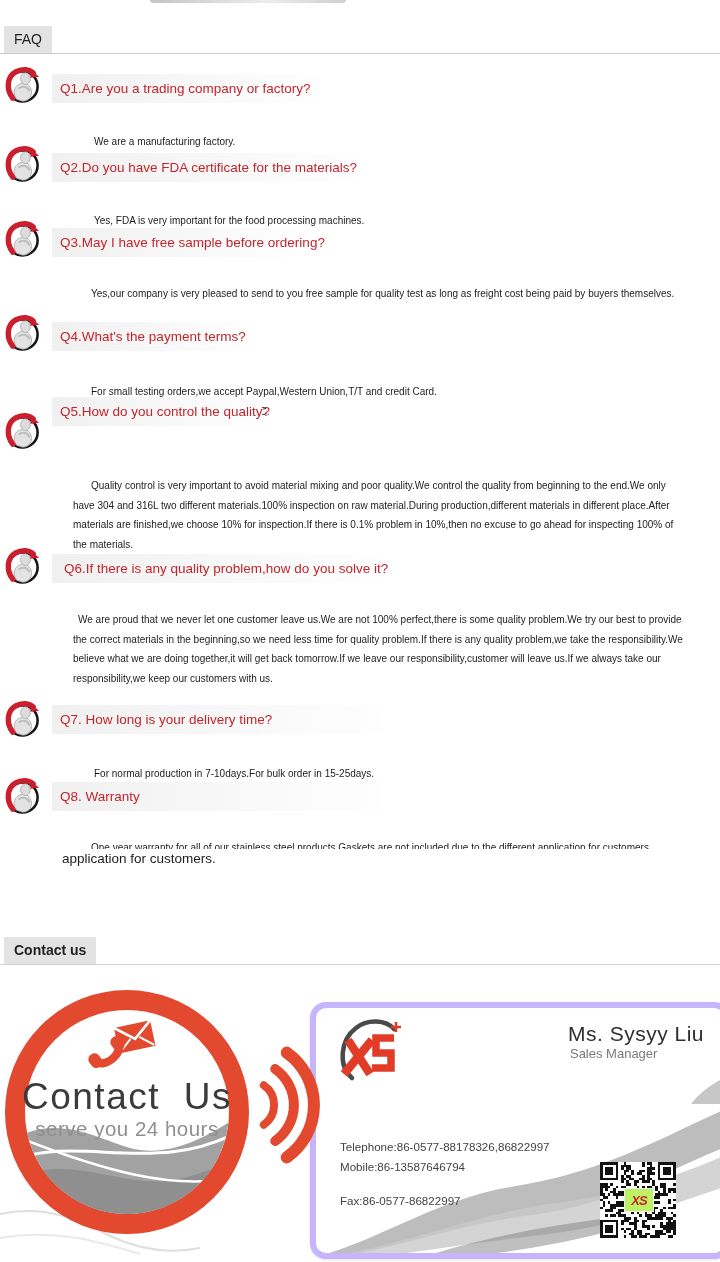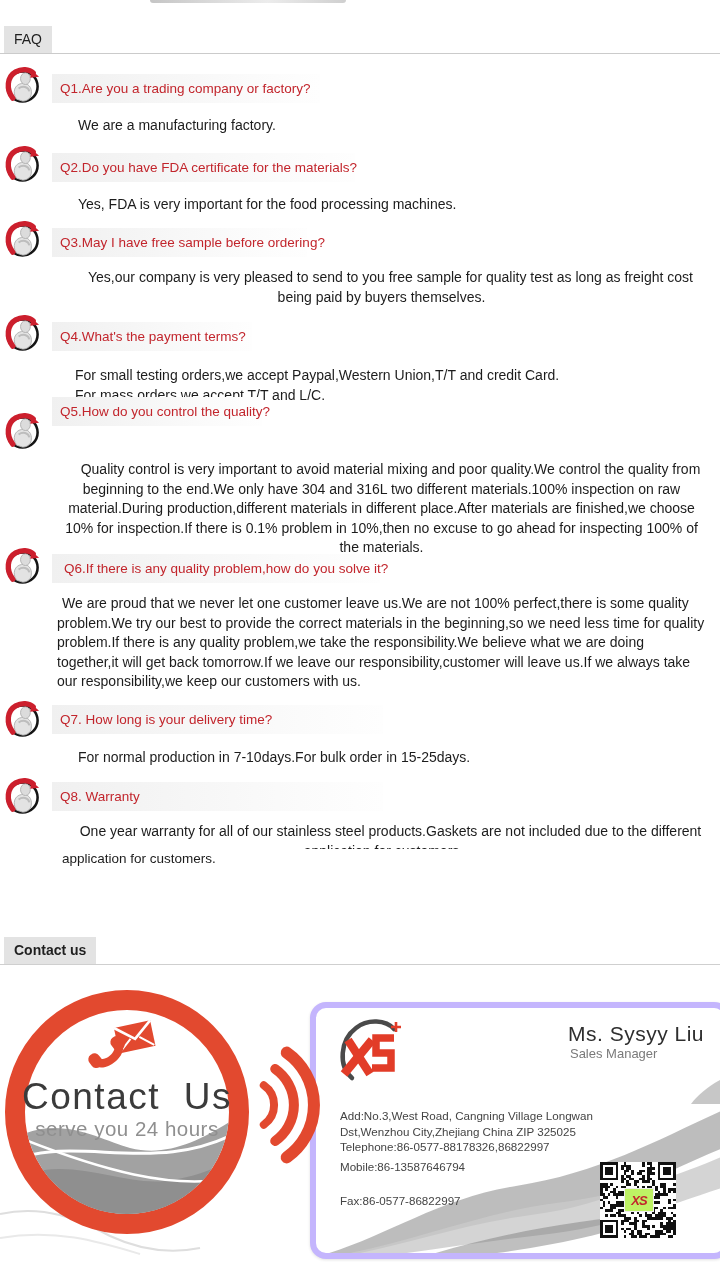--- a/index.html
+++ b/index.html
@@ -16,24 +16,24 @@
   .section-tab{background:#e3e3e3;color:#1f1f1f;font-size:14px;line-height:17px;padding:5px 10px;}
   .tab-faq{left:4px;top:26px;}
   .tab-contact{left:4px;top:937px;font-weight:bold;}
   .hrule{left:0;width:720px;height:1px;background:#cbcbcb;}
   .rule-faq{top:53px;}
   .rule-contact{top:964px;background:#cfcfcf;}
   
   .q-icon{left:3px;width:39px;height:39px;}
   .qbar{left:52px;height:29px;background:linear-gradient(to right,#f0f0f0,#fbfbfb 75%,#fefefe);}
   .qbar span{display:block;padding:0 8px;font-size:13.5px;line-height:29px;color:#c2252c;white-space:nowrap;}
-  .answer{margin:0;padding:0 14px 0 57px;font-size:14px;line-height:19.5px;color:#1c1c1c;white-space:pre-line;}
+  .answer{margin:16px;padding:0 14px 0 57px;font-size:10px;line-height:19.5px;color:#1c1c1c;white-space:pre-line;}
   .answer.single{padding-left:78px;}
   .answer.dbl{padding-left:75px;}
-  .answer.ind18{text-indent:18px;text-align:center;}
+  .answer.ind18{text-indent:18px;}
   .answer.ind5{text-indent:5px;}
   .q8-clip{left:0;top:822px;width:720px;height:27px;overflow:hidden;}
   .q8-repeat{left:62px;top:849px;font-size:13.5px;line-height:19px;color:#1c1c1c;}
   
   .contact-art{left:0;top:986px;width:312px;height:276px;}
   .sound-arcs{left:240px;top:1030px;width:85px;height:150px;z-index:3;}
   .circle-title{font-size:37px;fill:#3b3b3b;letter-spacing:1.5px;word-spacing:12px;font-weight:400;}
   .circle-sub{font-size:20.5px;fill:#8f8f8f;letter-spacing:.5px;}
   
   .card{left:310px;top:1002px;width:408px;height:245px;background:#fff;border:6px solid #c4b5fd;
@@ -226,21 +226,20 @@
     <path d="M40,26 L12,60" stroke="#e23c28" stroke-width="8.5"></path>
     <path d="M62,24 L44,24 L44,39 L59,39 L59,54 L40,54" fill="none" stroke="#e23c28" stroke-width="7.5"></path>
     <path d="M64,8 L64,18 M59,13 L69,13" stroke="#e23c28" stroke-width="2.6"></path>
   </svg>
 
   <div class="name-block">
     <div class="person-name">Ms. Sysyy Liu</div>
     <div class="person-title">Sales Manager</div>
   </div>
 
-  <div class="address">Add:No.3,West Road, Cangning Village Longwan Dst,Wenzhou City,Zhejiang China ZIP 325025</div>
   <div class="contact-line tel">Telephone:86-0577-88178326,86822997</div>
   <div class="contact-line mob">Mobile:86-13587646794</div>
   <div class="contact-line fax">Fax:86-0577-86822997</div>
 
   <div class="qr-wrap">
     <svg viewBox="0 0 29 29" shape-rendering="crispEdges">
       <g fill="#111">
         <path fill-rule="evenodd" d="M0,0 h7 v7 h-7 Z M1,1 h5 v5 h-5 Z"></path>
           <rect x="2" y="2" width="3" height="3"></rect>
         <path fill-rule="evenodd" d="M22,0 h7 v7 h-7 Z M23,1 h5 v5 h-5 Z"></path>

